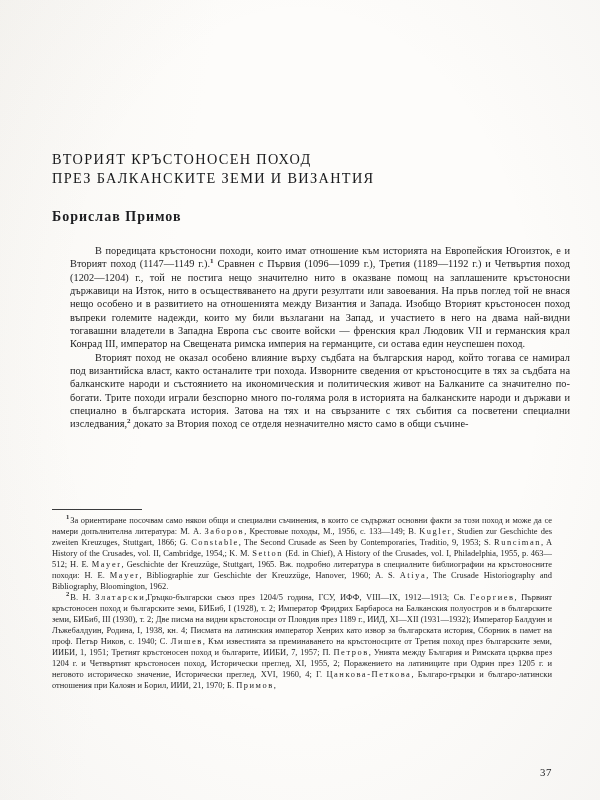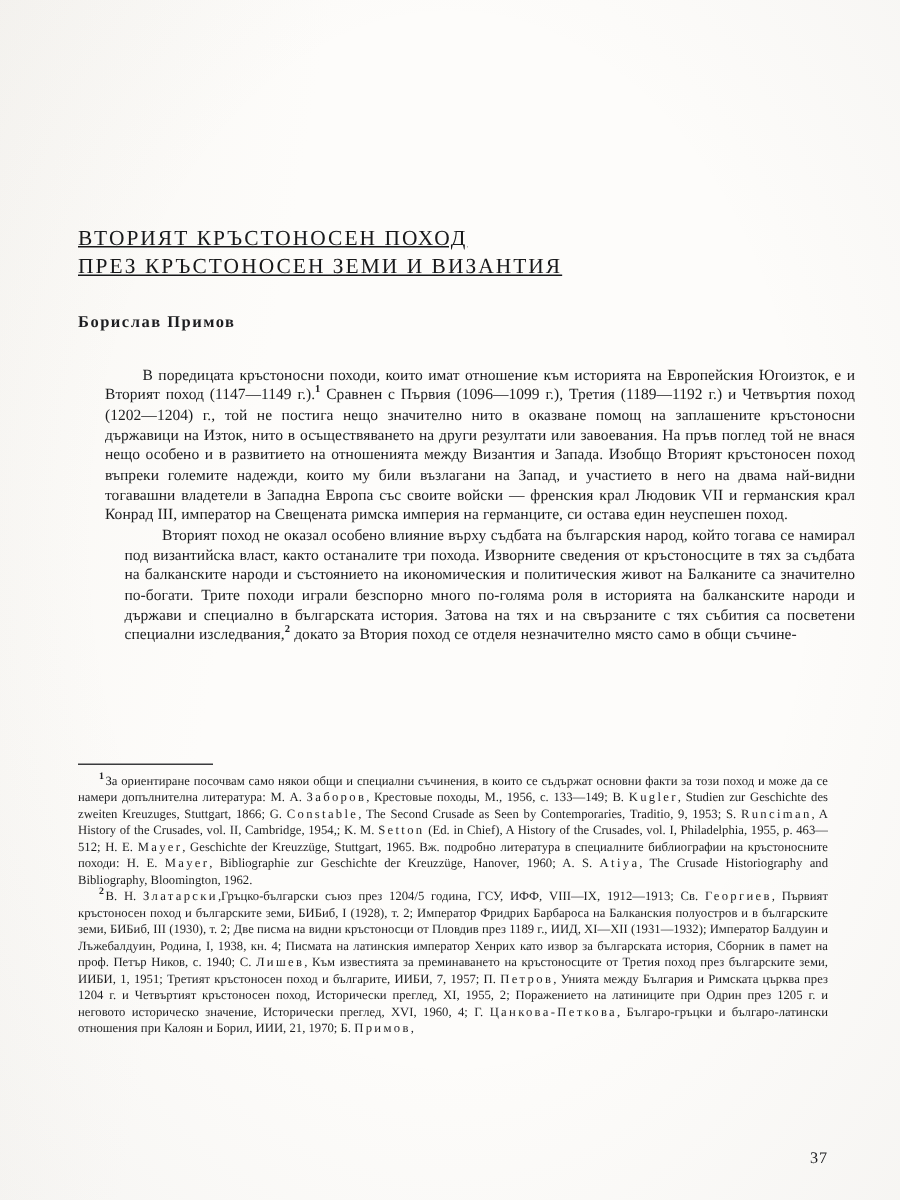--- a/index.html
+++ b/index.html
@@ -50,25 +50,24 @@
     width: 500px;
   }
   .title-line {
     font-family: "Liberation Serif", "DejaVu Serif", serif;
     font-size: 14.3px;
     font-weight: 400;
     letter-spacing: 1.35px;
     line-height: 19px;
     color: #17181a;
     white-space: nowrap;
-    text-decoration: underline;
   }
   .byline {
     margin-top: 21px;
-    font-size: 11px;
+    font-size: 14px;
     font-weight: 700;
     letter-spacing: 1.0px;
     color: #1c1d20;
   }
 
   
   .body-block {
     position: absolute;
     left: 18px;
     top: 244px;
@@ -80,21 +79,20 @@
     line-height: 13.35px;
     text-align: justify;
     text-indent: 25px;
     color: #1b1c1e;
     letter-spacing: 0.02px;
     word-spacing: 0.2px;
     hyphens: none;
   }
   p.para + p.para {
     margin-top: 0px;
-    margin-left: 13px;
   }
   sup.fn {
     font-size: 7px;
     vertical-align: super;
     line-height: 0;
     font-weight: 700;
   }
 
   
   .fn-rule {
@@ -151,21 +149,21 @@
 </head>
 <body>
 
 <div class="page">
   <div class="paper-grain"></div>
 
   <div class="content">
 
     <div class="title-block">
       <div class="title-line">ВТОРИЯТ КРЪСТОНОСЕН ПОХОД</div>
-      <div class="title-line">ПРЕЗ КРЪСТОНОСЕН ЗЕМИ И ВИЗАНТИЯ</div>
+      <div class="title-line">ПРЕЗ БАЛКАНСКИТЕ ЗЕМИ И ВИЗАНТИЯ</div>
       <div class="byline">Борислав Примов</div>
     </div>
 
     <div class="body-block">
       <p class="para"><span>В поредицата кръстоносни походи, които имат отношение към историята на Европейския Югоизток, е и Вторият поход (1147—1149 г.).</span><sup class="fn">1</sup><span> Сравнен с Първия (1096—1099 г.), Третия (1189—1192 г.) и Четвъртия поход (1202—1204) г., той не постига нещо значително нито в оказване помощ на заплашените кръстоносни държавици на Изток, нито в осъществяването на други резултати или завоевания. На пръв поглед той не внася нещо особено и в развитието на отношенията между Византия и Запада. Изобщо Вторият кръстоносен поход въпреки големите надежди, които му били възлагани на Запад, и участието в него на двама най-видни тогавашни владетели в Западна Европа със своите войски — френския крал Людовик VII и германския крал Конрад III, император на Свещената римска империя на германците, си остава един неуспешен поход.</span></p>
       <p class="para"><span>Вторият поход не оказал особено влияние върху съдбата на българския народ, който тогава се намирал под византийска власт, както останалите три похода. Изворните сведения от кръстоносците в тях за съдбата на балканските народи и състоянието на икономическия и политическия живот на Балканите са значително по-богати. Трите походи играли безспорно много по-голяма роля в историята на балканските народи и държави и специално в българската история. Затова на тях и на свързаните с тях събития са посветени специални изследвания,</span><sup class="fn">2</sup><span> докато за Втория поход се отделя незначително място само в общи съчине-</span></p>
     </div>
 
     <div class="fn-rule"></div>
 

